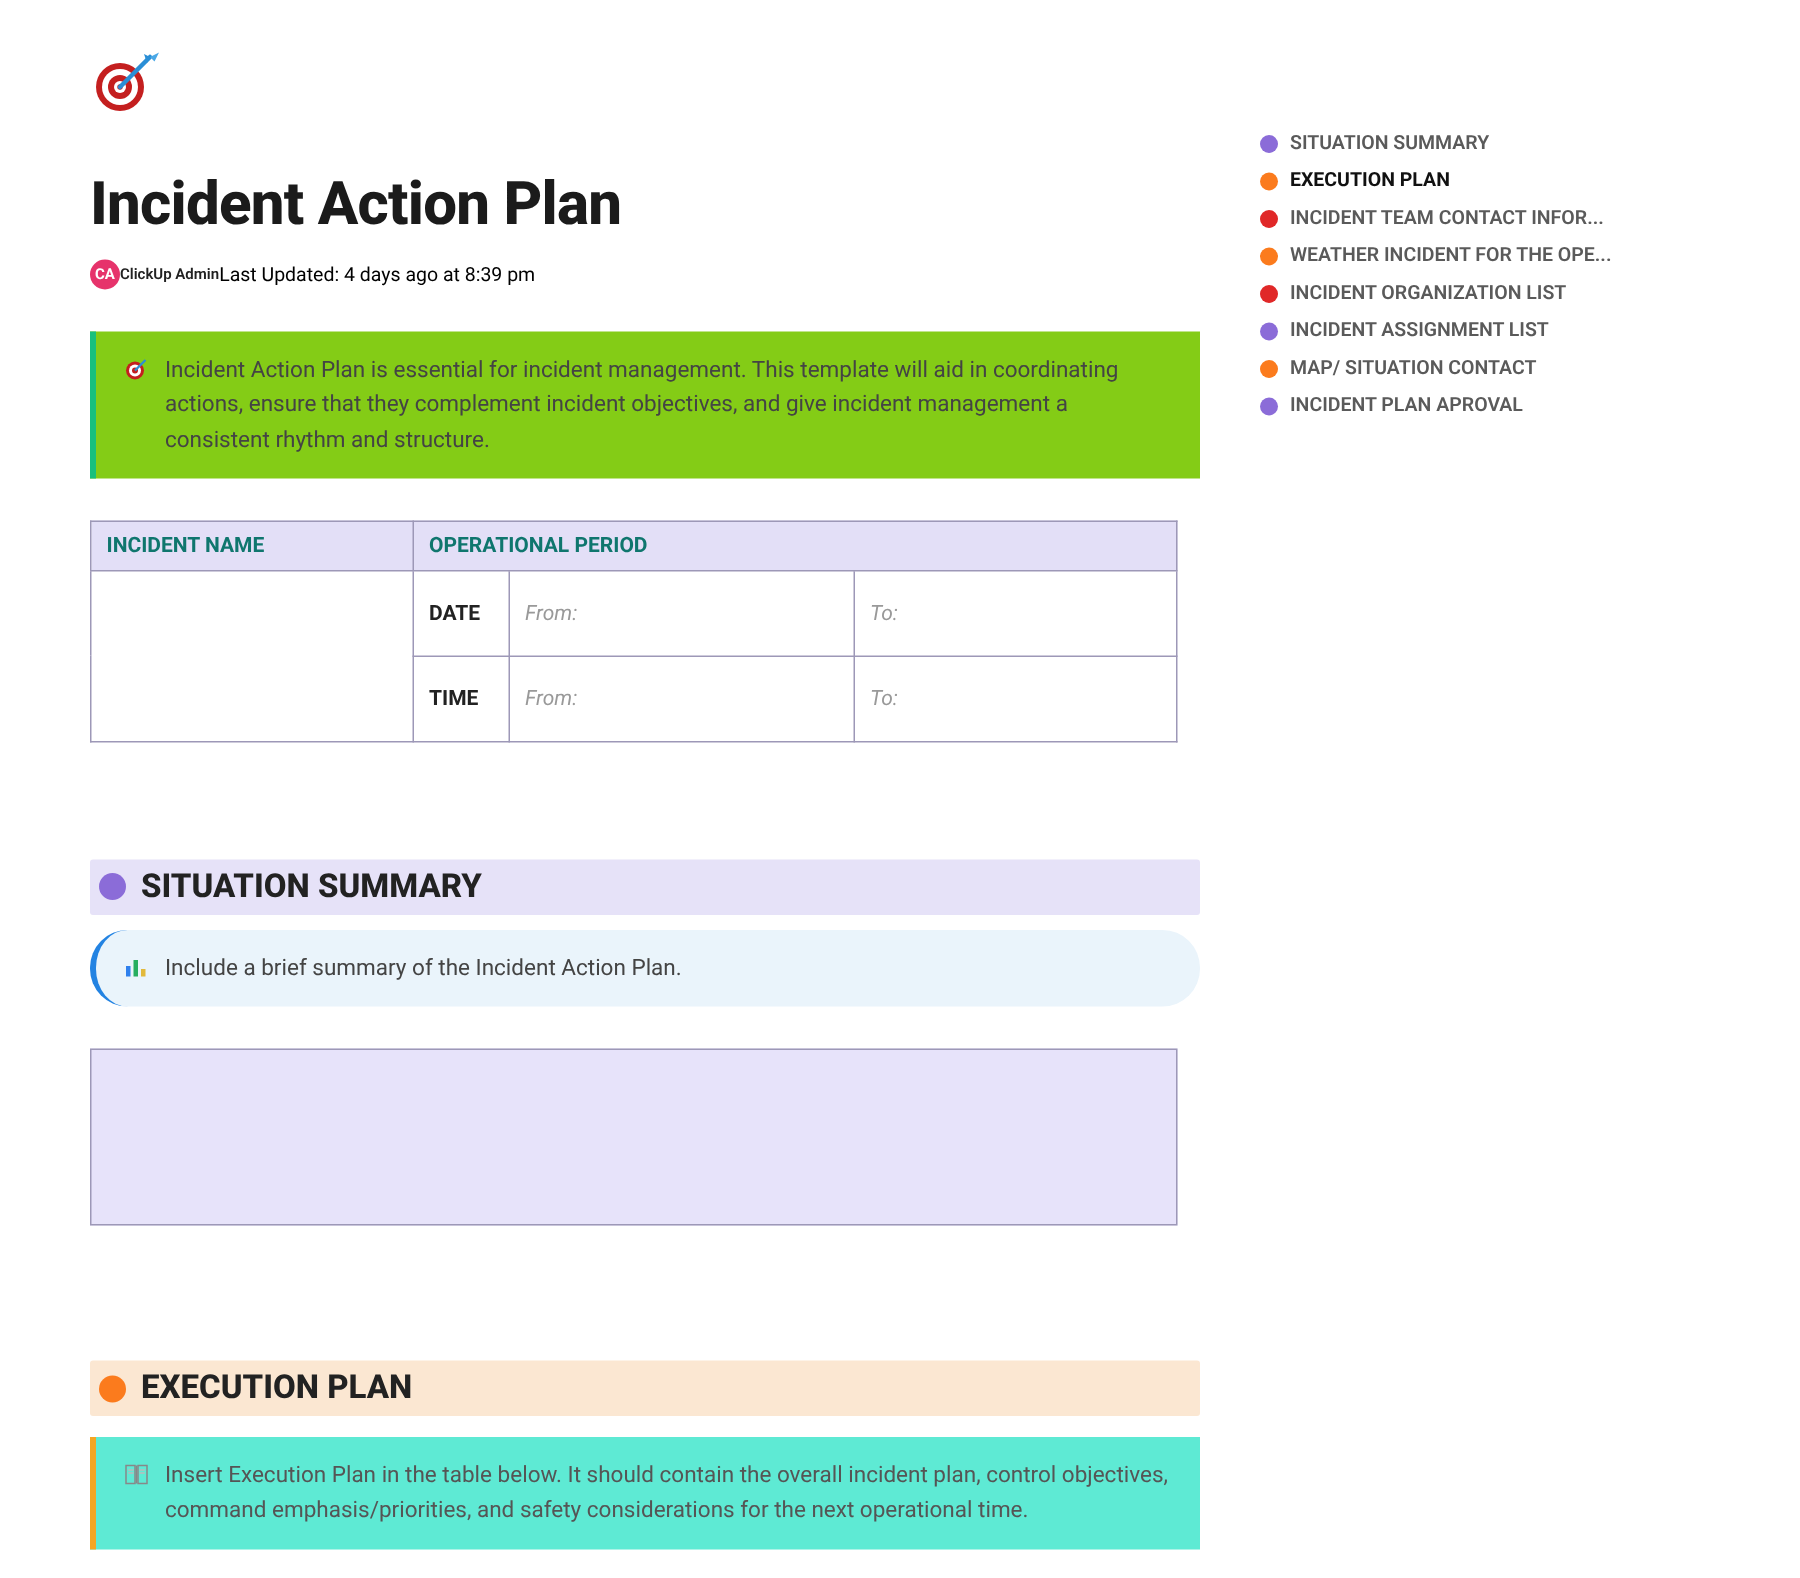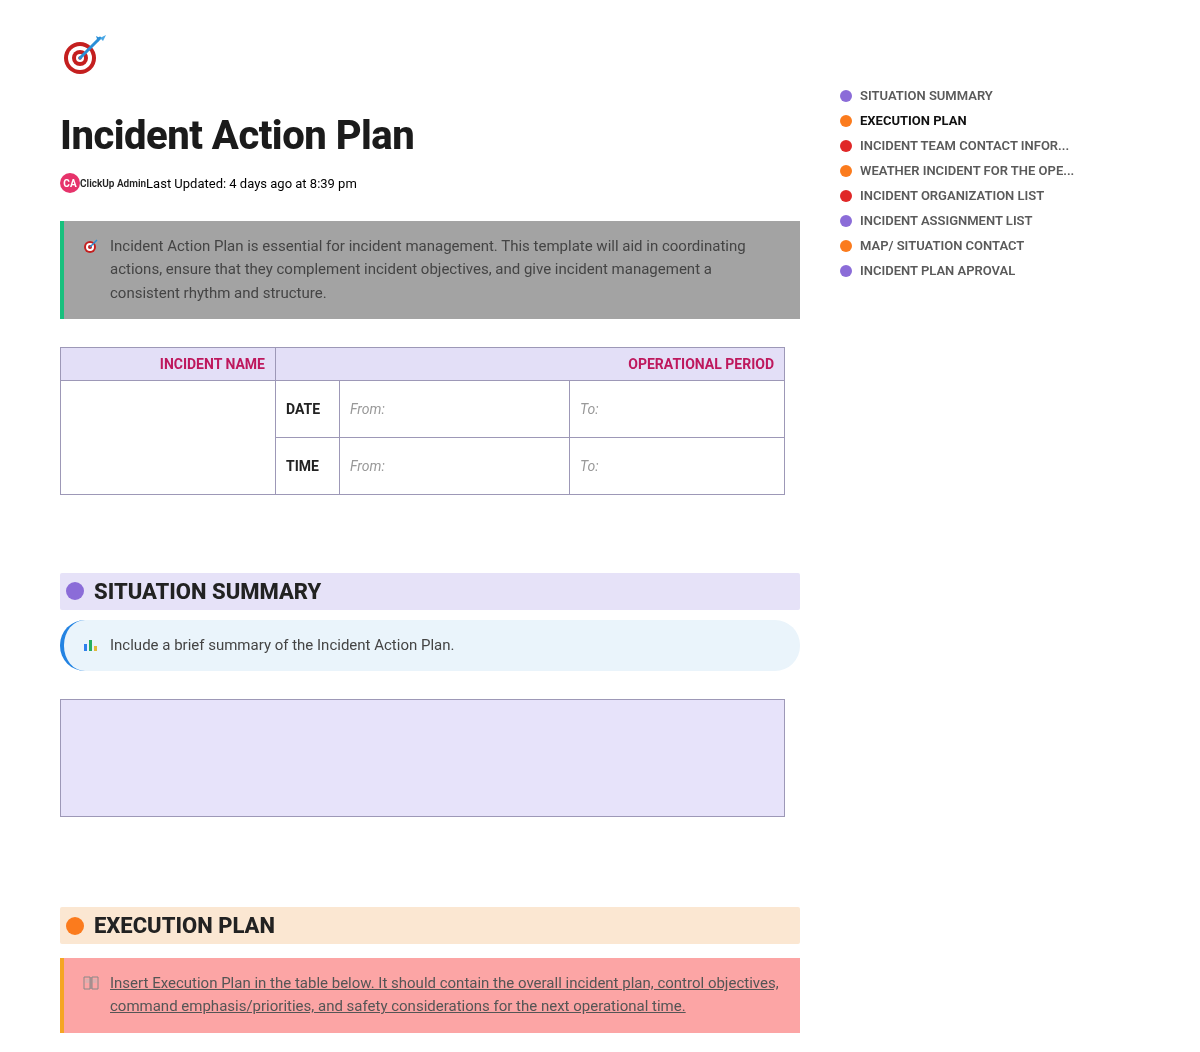--- a/index.html
+++ b/index.html
@@ -44,40 +44,40 @@
     border-left: 4px solid;
     padding: 14px 18px;
     display: flex;
     align-items: flex-start;
     gap: 10px;
     font-size: 15px;
     line-height: 1.55;
     color: #444;
     margin-bottom: 28px;
   }
-  .callout.green { border-color: #18c07d; background: #a3a3a3; }
+  .callout.green { border-color: #18c07d; background: #84cc16; }
   .callout.blue  { border-color: #2383e2; background: #eaf4fb; border-radius: 25px; }
-  .callout.gold  { border-color: #f5a623; background: #fca5a5; color:#555;text-decoration:underline; }
+  .callout.gold  { border-color: #f5a623; background: #5eead4; color:#555; }
   .callout .c-icon { flex: 0 0 auto; width: 18px; height: 18px; margin-top: 2px; }
 
   table.info {
     width: 725px;
     border-collapse: collapse;
     margin-bottom: 78px;
   }
   table.info th, table.info td {
     border: 1px solid #9d98b7;
     font-size: 14px;
     padding: 20px 10px;
   }
   table.info th {
     background: #e3dff7;
     font-weight: 700;
-    color: #be185d;
-    text-align: right;
+    color: #0f766e;
+    text-align: left;
     padding: 8px 10px;
   }
   table.info td.label {
     background: #fff; font-weight: 700; color: #222; width: 64px;
   }
   table.info td.faint { color: #999; font-style: italic; }
 
   .section-head {
     display: flex; align-items: center; gap: 10px;
     padding: 6px 10px 6px 6px;

